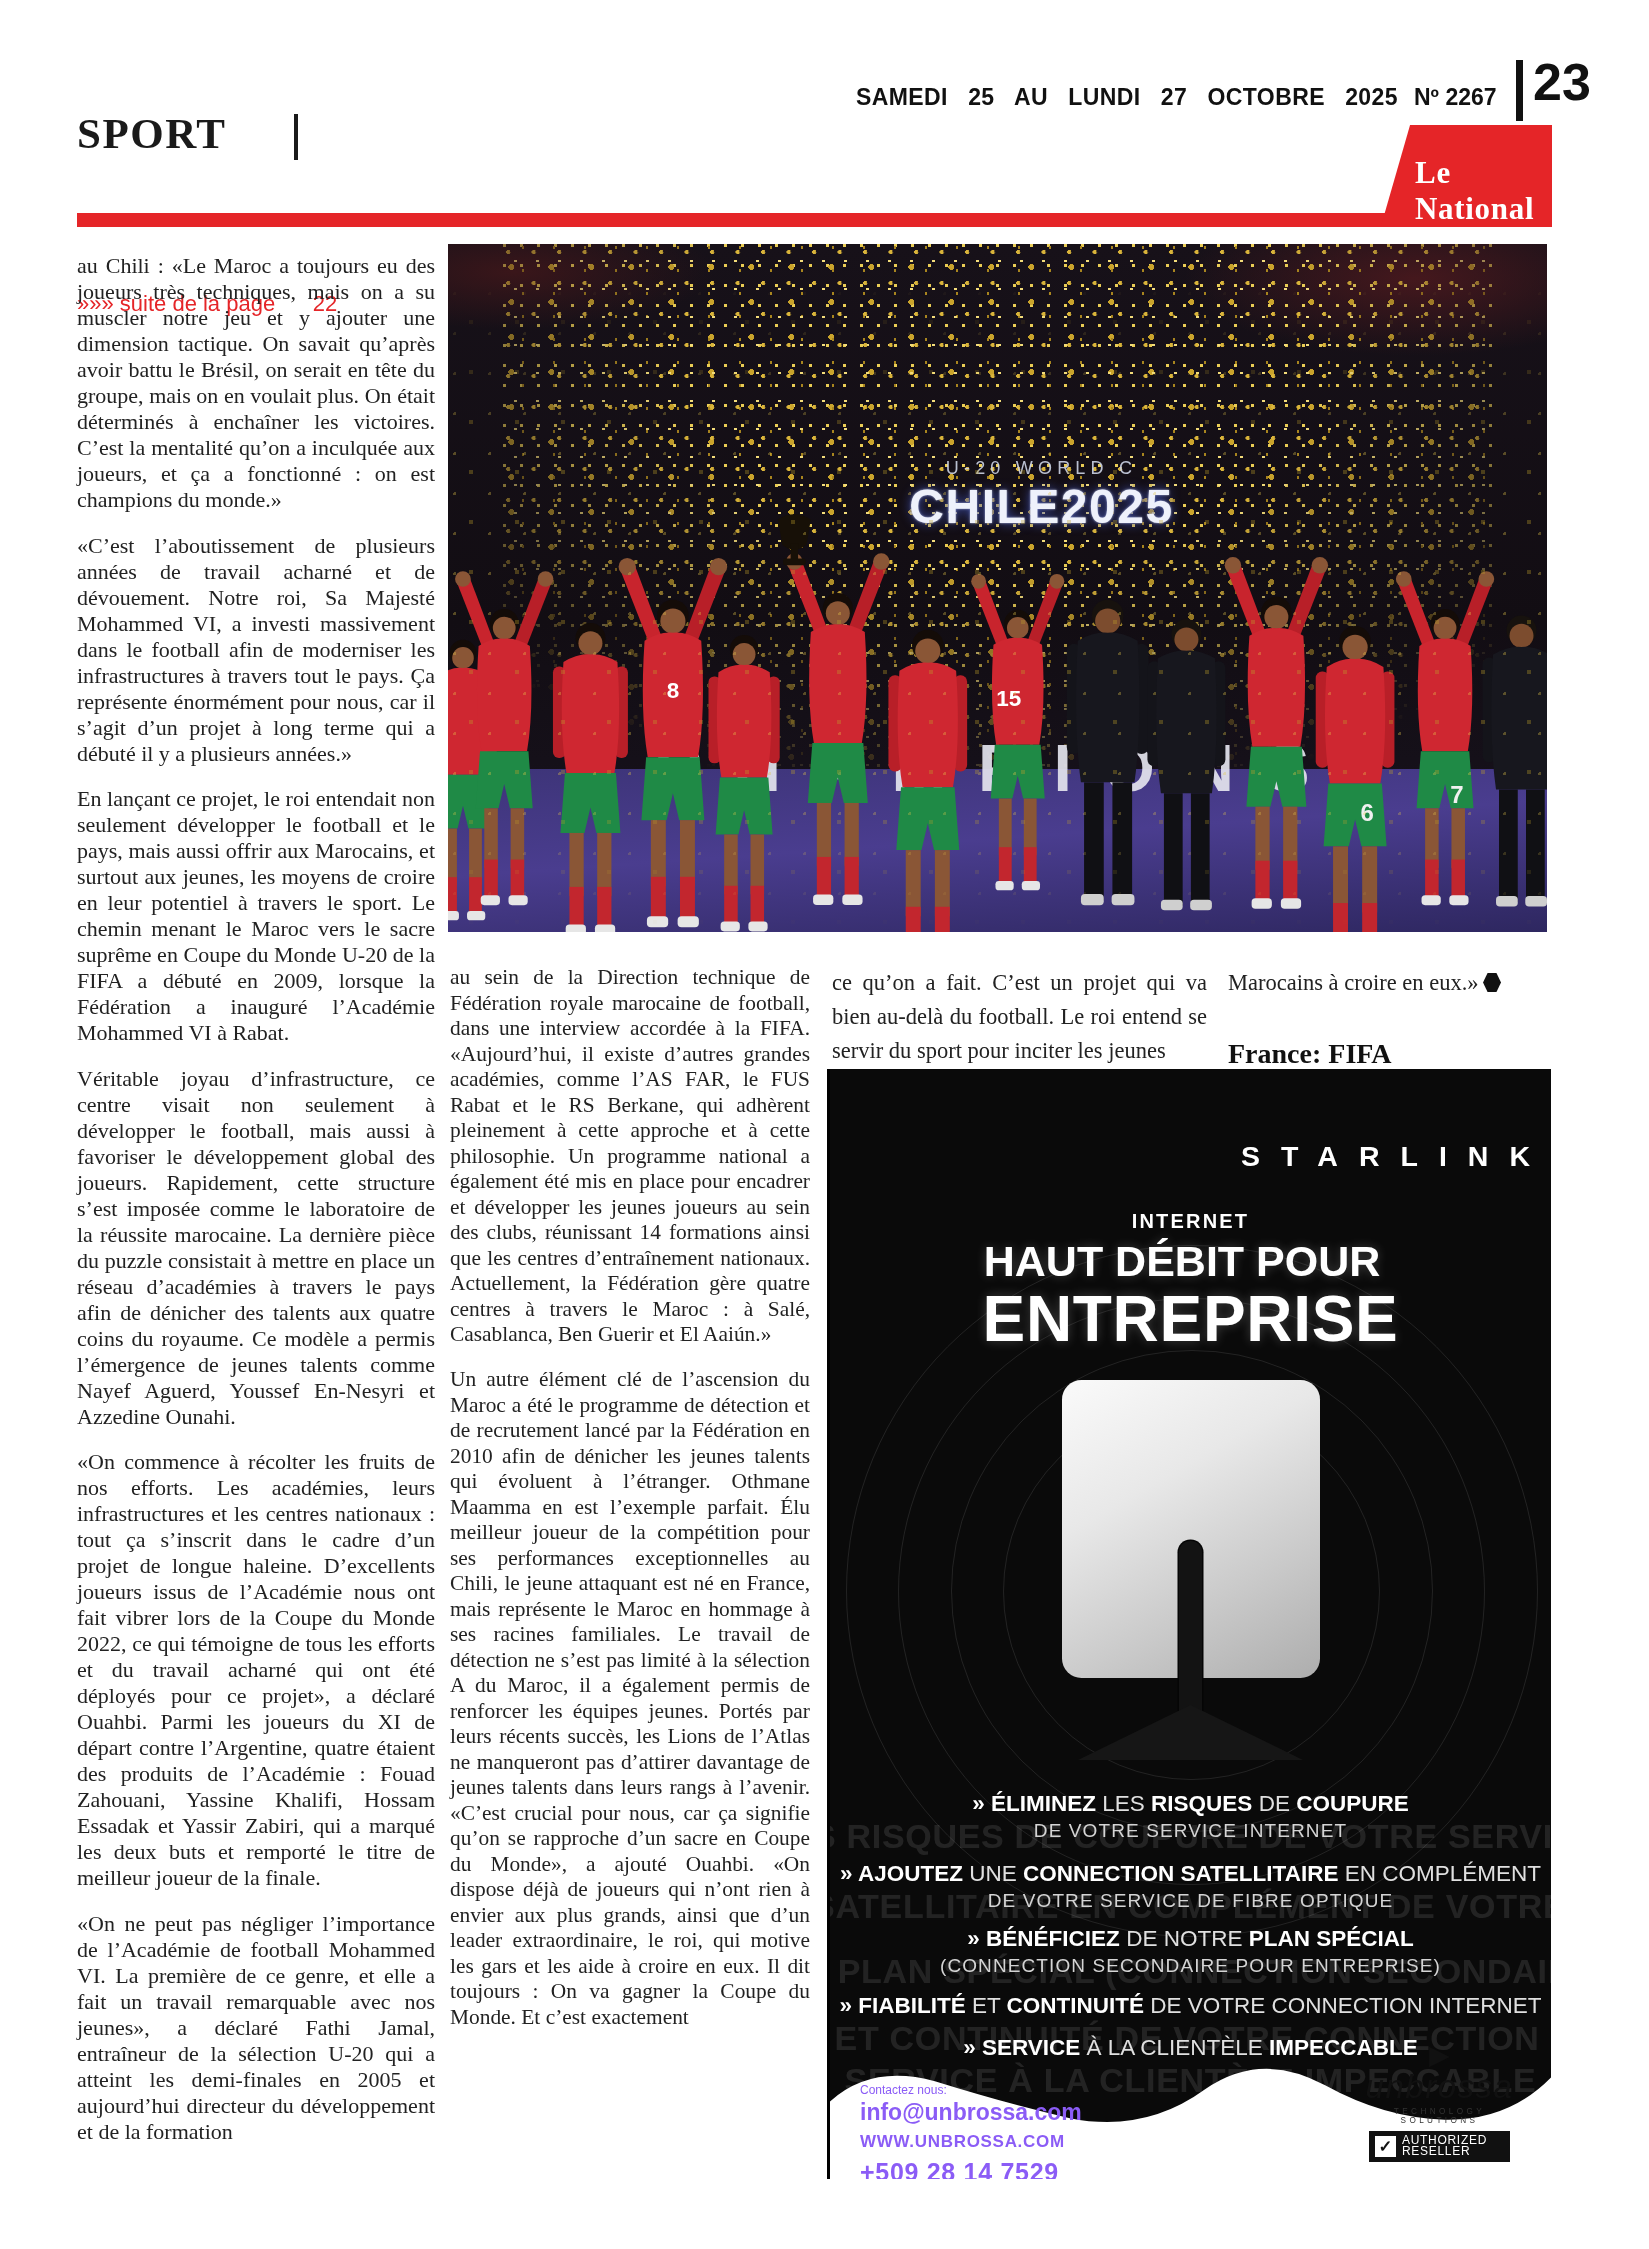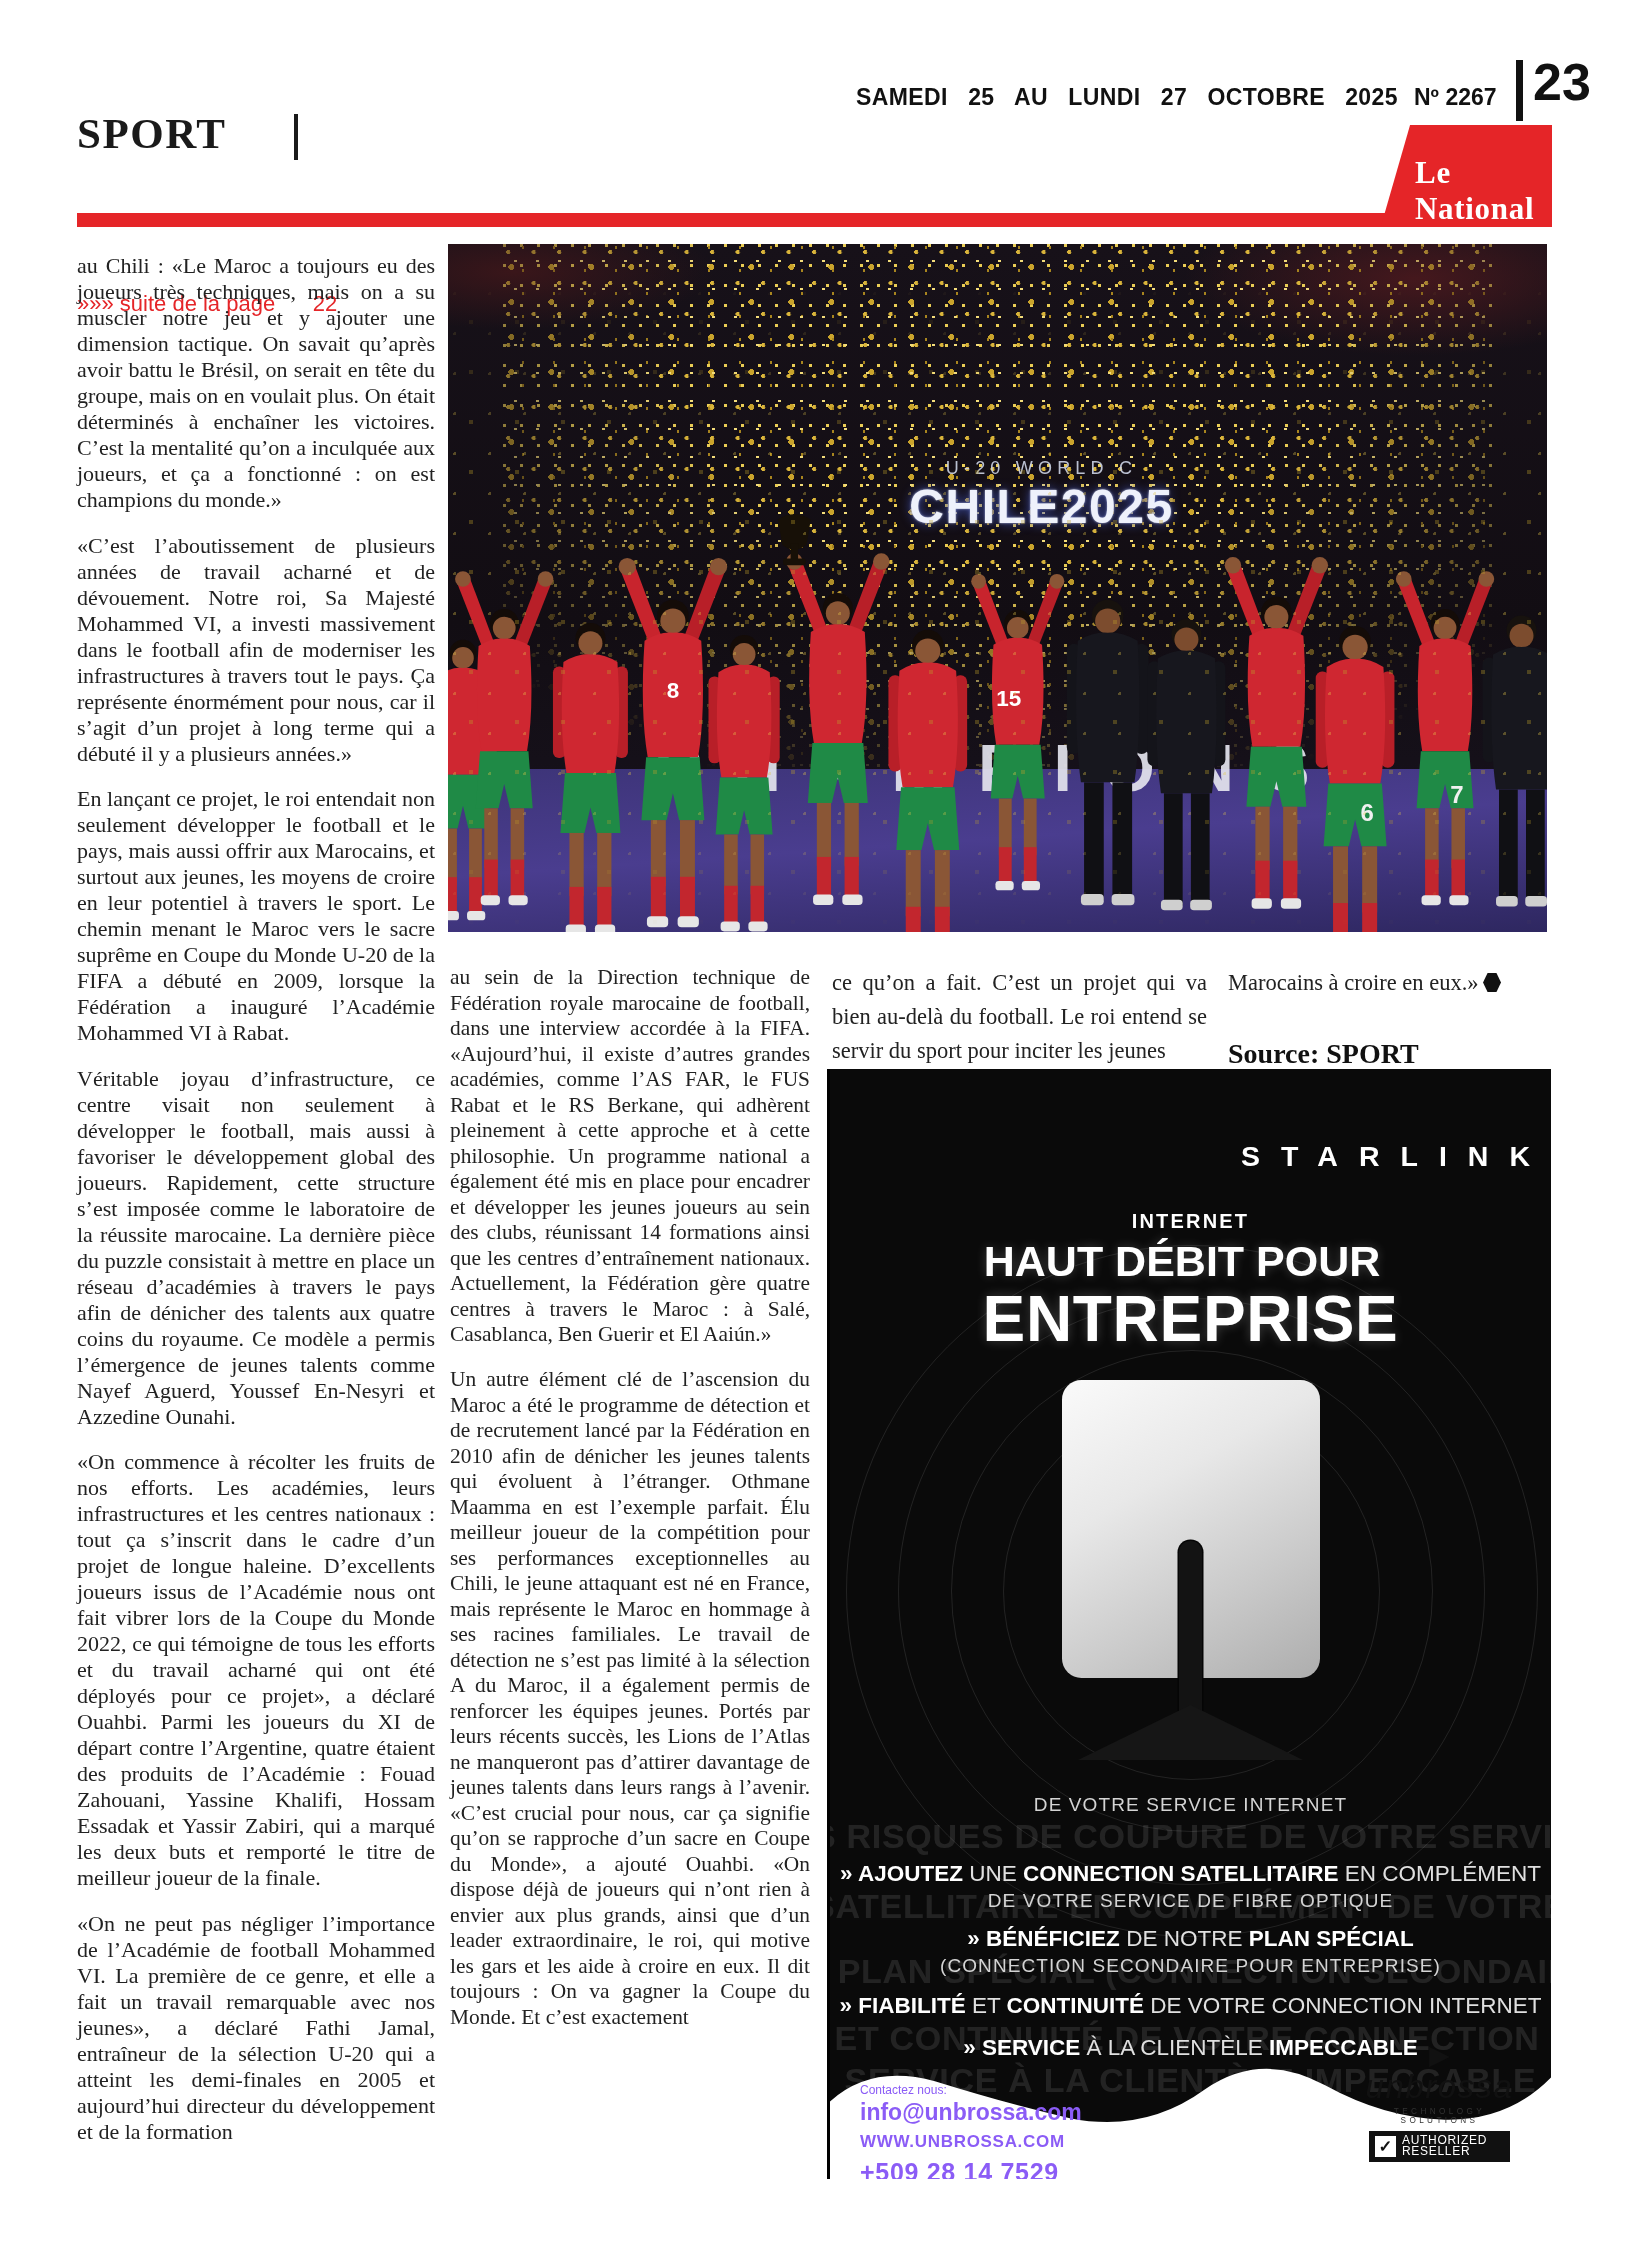--- a/index.html
+++ b/index.html
@@ -201,37 +201,38 @@
   <div class="article-col col2">
     <p>au sein de la Direction technique de Fédération royale marocaine de football, dans une interview accordée à la FIFA. «Aujourd’hui, il existe d’autres grandes académies, comme l’AS FAR, le FUS Rabat et le RS Berkane, qui adhèrent pleinement à cette approche et à cette philosophie. Un programme national a également été mis en place pour encadrer et développer les jeunes joueurs au sein des clubs, réunissant 14 formations ainsi que les centres d’entraînement nationaux. Actuellement, la Fédération gère quatre centres à travers le Maroc : à Salé, Casablanca, Ben Guerir et El Aaiún.»</p>
     <p>Un autre élément clé de l’ascension du Maroc a été le programme de détection et de recrutement lancé par la Fédération en 2010 afin de dénicher les jeunes talents qui évoluent à l’étranger. Othmane Maamma en est l’exemple parfait. Élu meilleur joueur de la compétition pour ses performances exceptionnelles au Chili, le jeune attaquant est né en France, mais représente le Maroc en hommage à ses racines familiales. Le travail de détection ne s’est pas limité à la sélection A du Maroc, il a également permis de renforcer les équipes jeunes. Portés par leurs récents succès, les Lions de l’Atlas ne manqueront pas d’attirer davantage de jeunes talents dans leurs rangs à l’avenir. «C’est crucial pour nous, car ça signifie qu’on se rapproche d’un sacre en Coupe du Monde», a ajouté Ouahbi. «On dispose déjà de joueurs qui n’ont rien à envier aux plus grands, ainsi que d’un leader extraordinaire, le roi, qui motive les gars et les aide à croire en eux. Il dit toujours : On va gagner la Coupe du Monde. Et c’est exactement</p>
   </div>
   <div class="article-col col3">
     <p>ce qu’on a fait. C’est un projet qui va bien au-delà du football. Le roi entend se servir du sport pour inciter les jeunes</p>
   </div>
   <div class="article-col col4">
     <p><span>Marocains à croire en eux.»</span><span class="end-mark"></span></p>
   </div>
-  <div class="source">Source: SPORT</div>
+  <div class="source">France: FIFA</div>
 
   <div class="ad">
     <div class="arc" style="left:173px;top:334px;width:375px;height:375px;"></div>
     <div class="arc" style="left:121px;top:281px;width:480px;height:480px;"></div>
     <div class="arc" style="left:68px;top:229px;width:585px;height:585px;"></div>
     <div class="arc" style="left:15.7px;top:176px;width:690px;height:690px;"></div>
     <div class="ad-brand">STARLINK</div>
     <div class="ad-kicker">INTERNET</div>
     <div class="ad-h1">HAUT DÉBIT POUR</div>
     <div class="ad-h2">ENTREPRISE</div>
     <div class="router"></div>
     <div class="pole"></div>
     <div class="base"></div>
     <div class="ad-bullets" id="ad-bullets">
         <div class="ad-bullet" style="top: 0px;">
           <div class="ghost">ÉLIMINEZ LES RISQUES DE COUPURE DE VOTRE SERVICE INTERNET</div>
+          <div class="b1"><span class="chev">» </span><span class="bb">ÉLIMINEZ</span><span class="bn"> LES </span><span class="bb">RISQUES</span><span class="bn"> DE </span><span class="bb">COUPURE</span></div>
           <div class="b2">DE VOTRE SERVICE INTERNET</div>
         </div>
         <div class="ad-bullet" style="top: 70px;">
           <div class="ghost">AJOUTEZ UNE CONNECTION SATELLITAIRE EN COMPLÉMENT DE VOTRE SERVICE DE FIBRE OPTIQUE</div>
           <div class="b1"><span class="chev">» </span><span class="bb">AJOUTEZ</span><span class="bn"> UNE </span><span class="bb">CONNECTION SATELLITAIRE</span><span class="bn"> EN COMPLÉMENT</span></div>
           <div class="b2">DE VOTRE SERVICE DE FIBRE OPTIQUE</div>
         </div>
         <div class="ad-bullet" style="top: 135px;">
           <div class="ghost">BÉNÉFICIEZ DE NOTRE PLAN SPÉCIAL (CONNECTION SECONDAIRE POUR ENTREPRISE)</div>
           <div class="b1"><span class="chev">» </span><span class="bb">BÉNÉFICIEZ</span><span class="bn"> DE NOTRE </span><span class="bb">PLAN SPÉCIAL</span></div>

